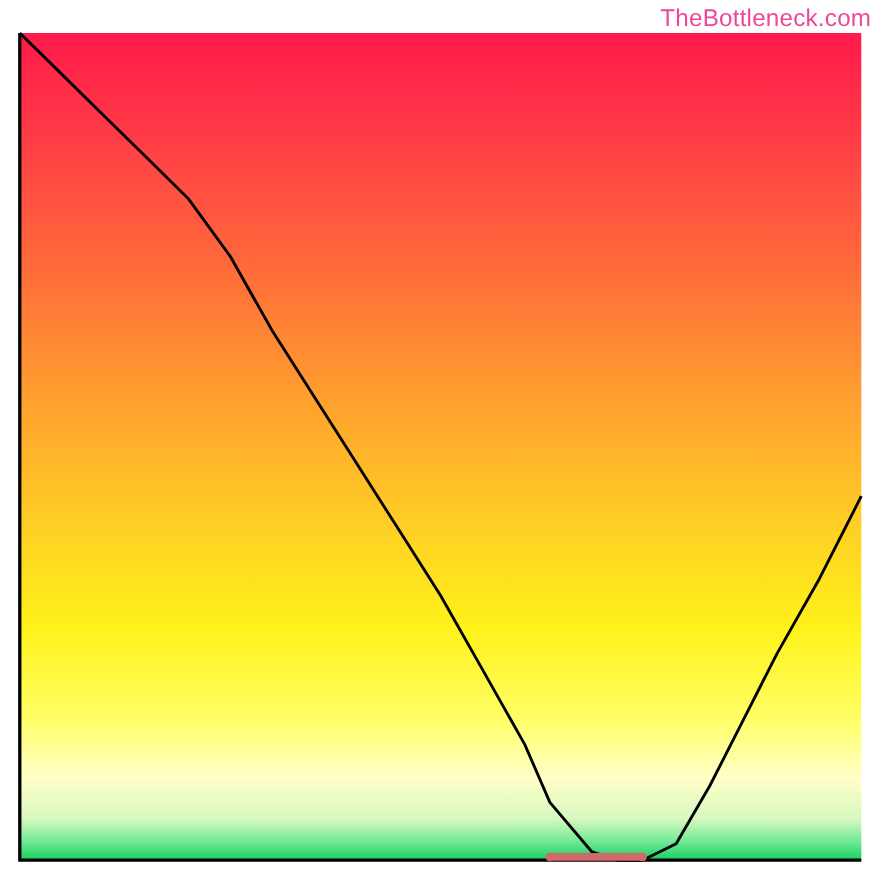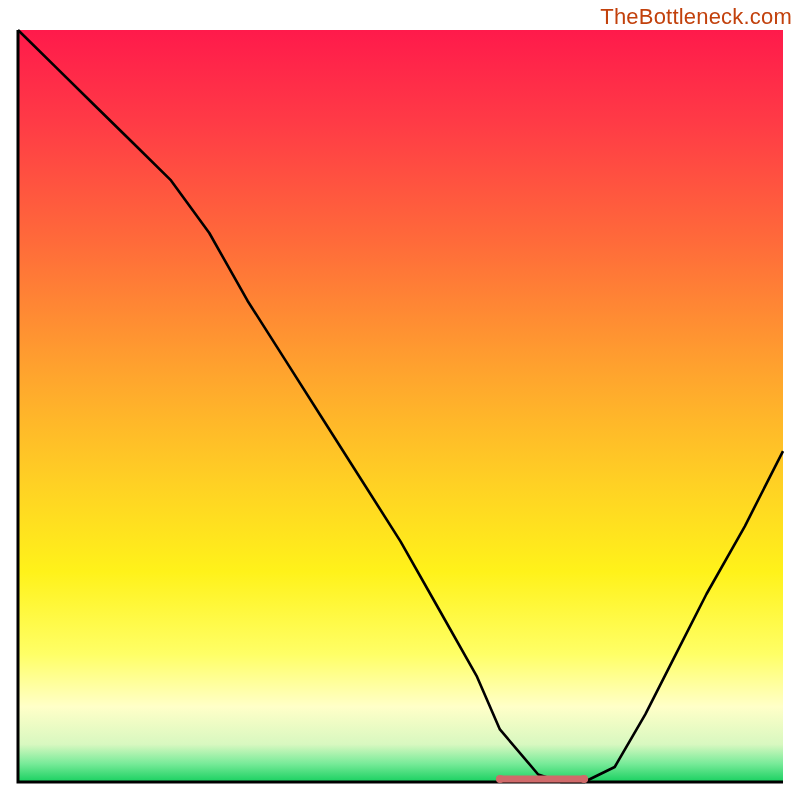--- a/index.html
+++ b/index.html
@@ -15,21 +15,21 @@
     position: relative;
     width: 800px;
     height: 800px;
   }
   .watermark {
     position: absolute;
     top: 4px;
     right: 8px;
     font-size: 22px;
     font-weight: 500;
-    color: #c2410c;
+    color: #ec4899;
     letter-spacing: 0.2px;
     z-index: 5;
     user-select: none;
   }
   svg {
     position: absolute;
     top: 0;
     left: 0;
   }
 </style>

